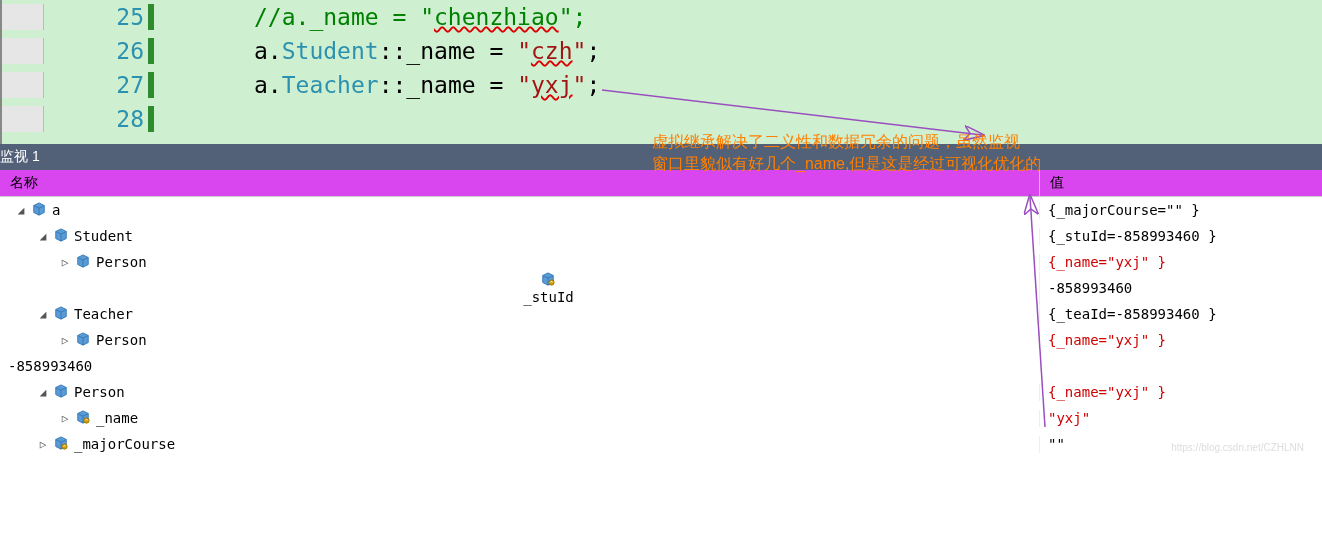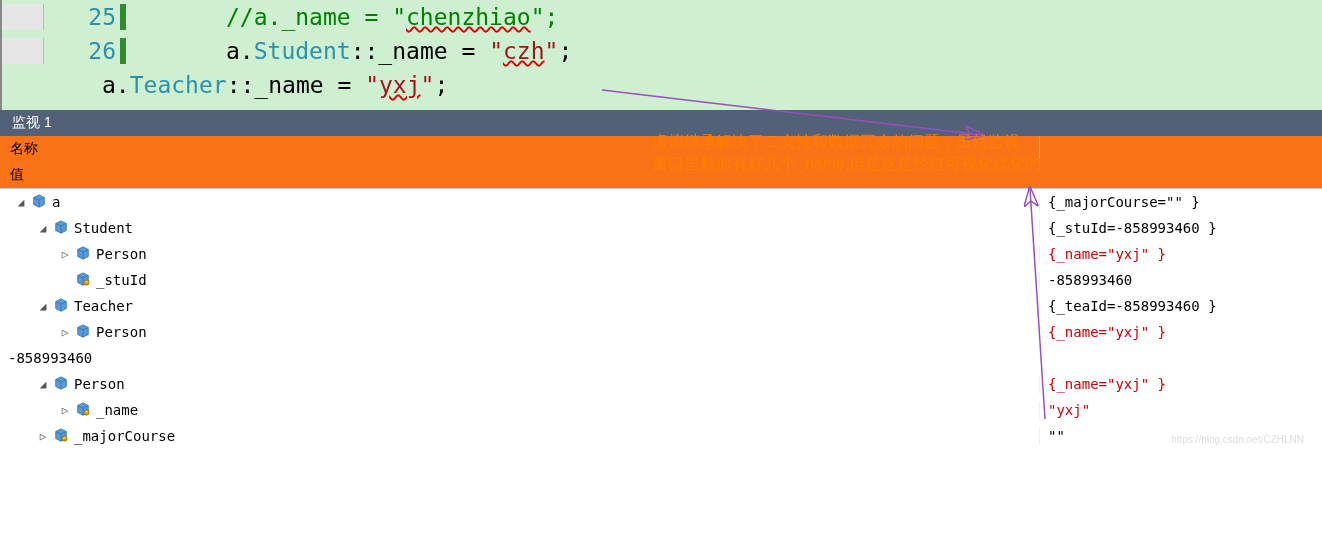--- a/index.html
+++ b/index.html
@@ -1,41 +1,41 @@
 <!DOCTYPE html>
 <html><head>
 <meta charset="utf-8">
 <style>
 * { margin: 0; padding: 0; box-sizing: border-box; }
 body { font-family: "Consolas", "Microsoft YaHei", monospace; font-size: 14px; background: #fff; width: 1322px; }
 
 
 .editor { background: #cfefd1; position: relative; border-left: 2px solid #888; padding-bottom: 8px; }
 .code-line { display: flex; align-items: center; height: 34px; font-size: 23px; }
-.gutter { width: 124px; text-align: right; padding-right: 10px; color: #2b91af; background: #cfefd1; position: relative; }
+.gutter { width: 152px; text-align: right; padding-right: 10px; color: #2b91af; background: #cfefd1; position: relative; }
 .gutter-bar { position: absolute; left: 0; top: 0; bottom: 0; width: 42px; background: #e6e6e6; border-right: 1px solid #bbb; }
 .gutter-bar2 { position: absolute; left: 42px; top: 0; bottom: 0; width: 8px; background: #cfefd1; }
 .line-num { position: relative; z-index: 2; font-family: Consolas, monospace; }
 .green-marker { position: absolute; right: 0; top: 0; bottom: 0; width: 6px; background: #2e8b2e; }
 .code-text { padding-left: 100px; font-family: Consolas, monospace; white-space: pre; }
 .kw-class { color: #2b91af; }
 .code-string { color: #a31515; }
 .code-comment { color: #008000; }
 .code-plain { color: #000; }
 .squiggle { text-decoration: underline wavy #d00; text-decoration-thickness: 2px; }
 
 
 .annotation { position: absolute; color: #ff7f00; font-size: 16px; line-height: 22px; font-family: "Microsoft YaHei", sans-serif; z-index: 10; }
 
 
 svg.arrow { position: absolute; z-index: 9; pointer-events: none; }
 
 
-.watch-title { background: #526078; color: #fff; padding: 4px 12px; font-size: 14px; font-family: "Microsoft YaHei", sans-serif; }
-.watch-header { display: flex; border-bottom: 1px solid #ccc; background: #f97316; font-family: Liberation Mono, monospace; flex-direction: column; }
+.watch-title { background: #526078; color: #fff; padding: 4px 0; font-size: 14px; font-family: "Microsoft YaHei", sans-serif; }
+.watch-header { display: flex; border-bottom: 1px solid #ccc; background: #d946ef; font-family: Liberation Mono, monospace; }
 .col-name { width: 1040px; padding: 4px 10px; border-right: 1px solid #ccc; }
 .col-value { flex: 1; padding: 4px 10px; }
 
 .watch-body { background: #fff; }
 .watch-row { display: flex; height: 26px; align-items: center; }
 .row-name { width: 1040px; display: flex; align-items: center; border-right: 1px solid #eee; }
 .row-value { flex: 1; padding-left: 8px; color: #000; }
 .row-value.red { color: #d00000; }
 
 .expander { width: 14px; text-align: center; color: #555; font-size: 11px; cursor: pointer; }
@@ -50,21 +50,26 @@
   <div id="code-lines">
       <div class="code-line">
         <div class="gutter"><div class="gutter-bar"></div><div class="gutter-bar2"></div><span class="line-num">25</span><div class="green-marker"></div></div>
         <div class="code-text"><span class="code-comment">//a._name = "<span class="squiggle">chenzhiao</span>";</span></div>
       </div>
       <div class="code-line">
         <div class="gutter"><div class="gutter-bar"></div><div class="gutter-bar2"></div><span class="line-num">26</span><div class="green-marker"></div></div>
         <div class="code-text"><span class="code-plain">a.</span><span class="kw-class">Student</span><span class="code-plain">::_name = </span><span class="code-string">"<span class="squiggle">czh</span>"</span><span class="code-plain">;</span></div>
       </div>
       <div class="code-line">
+        <div class="gutter"><div class="gutter-bar"></div><div class="gutter-bar2"></div><span class="line-num">27</span><div class="green-marker"></div></div>
         <div class="code-text"><span class="code-plain">a.</span><span class="kw-class">Teacher</span><span class="code-plain">::_name = </span><span class="code-string">"<span class="squiggle">yxj</span>"</span><span class="code-plain">;</span></div>
+      </div>
+      <div class="code-line">
+        <div class="gutter"><div class="gutter-bar"></div><div class="gutter-bar2"></div><span class="line-num">28</span><div class="green-marker"></div></div>
+        <div class="code-text"></div>
       </div>
     </div>
 
   <div class="annotation" style="left:650px; top:131px;">
     <div>虚拟继承解决了二义性和数据冗余的问题，虽然监视</div>
     <div>窗口里貌似有好几个_name,但是这是经过可视化优化的</div>
   </div>
 
   <svg class="arrow" style="left:600px; top:85px;" width="400" height="60">
     <defs>
@@ -118,21 +123,21 @@
         <span class="expander">▷</span>
         <span><svg class="icon-cube" viewBox="0 0 16 16">
             <path d="M8 1 L14 4 L14 12 L8 15 L2 12 L2 4 Z" fill="#5b9bd5" stroke="#2e75b6"></path>
             <path d="M2 4 L8 7 L14 4 M8 7 L8 15" fill="none" stroke="#2e75b6"></path>
           </svg></span>
         <span>Person</span>
       </div>
       <div class="row-value red">{_name="yxj" }</div>
     </div>
     <div class="watch-row">
-      <div class="row-name" style="padding-left: 58px;">
+      <div class="row-name" style="padding-left: 58px; flex-direction: column;">
         <span class="expander"></span>
         <span><svg class="icon-cube" viewBox="0 0 16 16">
             <path d="M8 1 L14 4 L14 12 L8 15 L2 12 L2 4 Z" fill="#5b9bd5" stroke="#2e75b6"></path>
             <path d="M2 4 L8 7 L14 4 M8 7 L8 15" fill="none" stroke="#2e75b6"></path>
             <circle cx="12" cy="12" r="3" fill="#d0a000" stroke="#a07000"></circle>
             <path d="M10.5 12 L12 10.5 L13.5 12" fill="none" stroke="#fff" stroke-width="1"></path>
           </svg></span>
         <span>_stuId</span>
       </div>
       <div class="row-value">-858993460</div>

